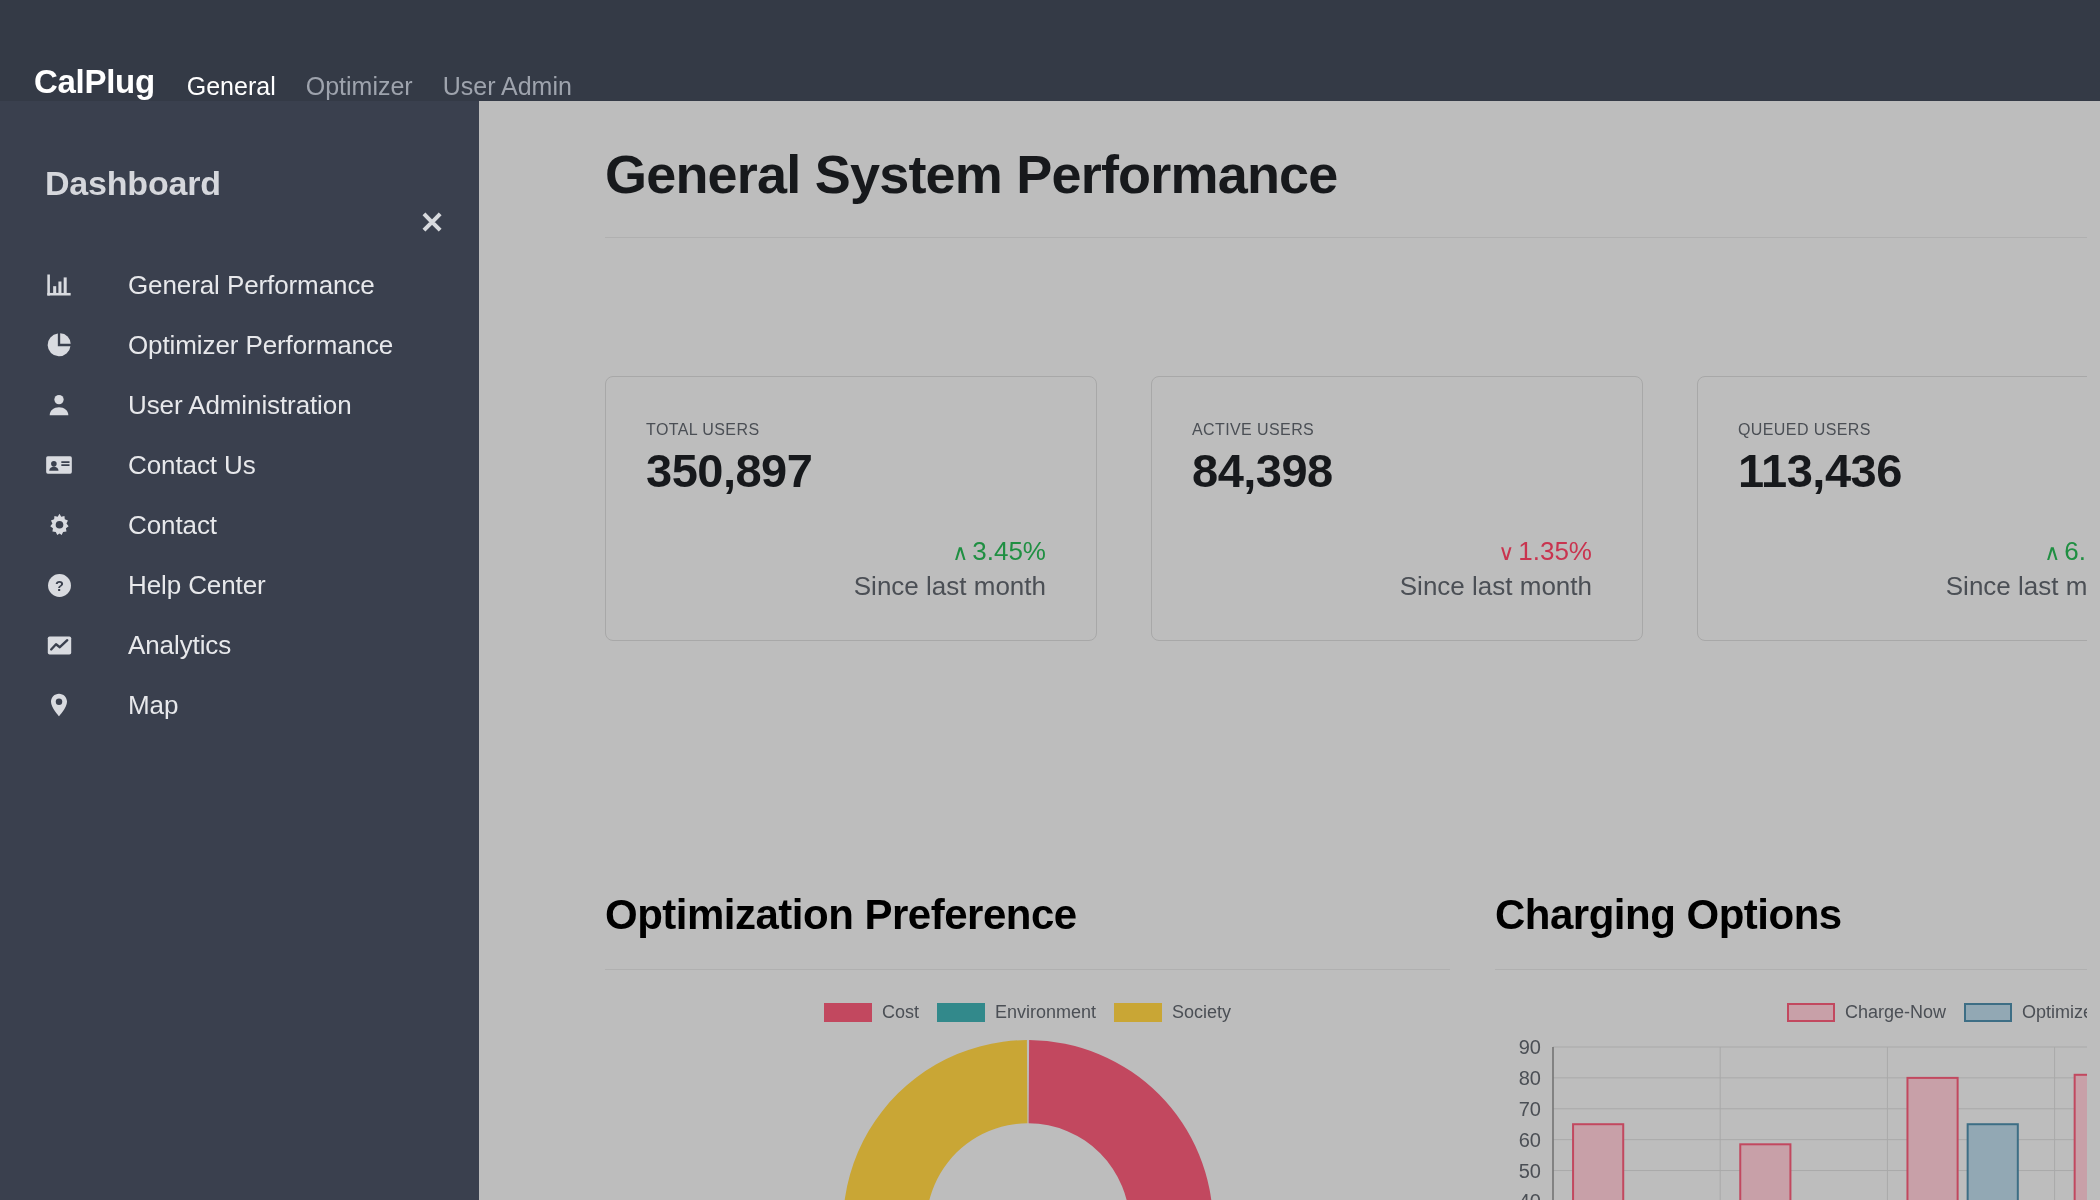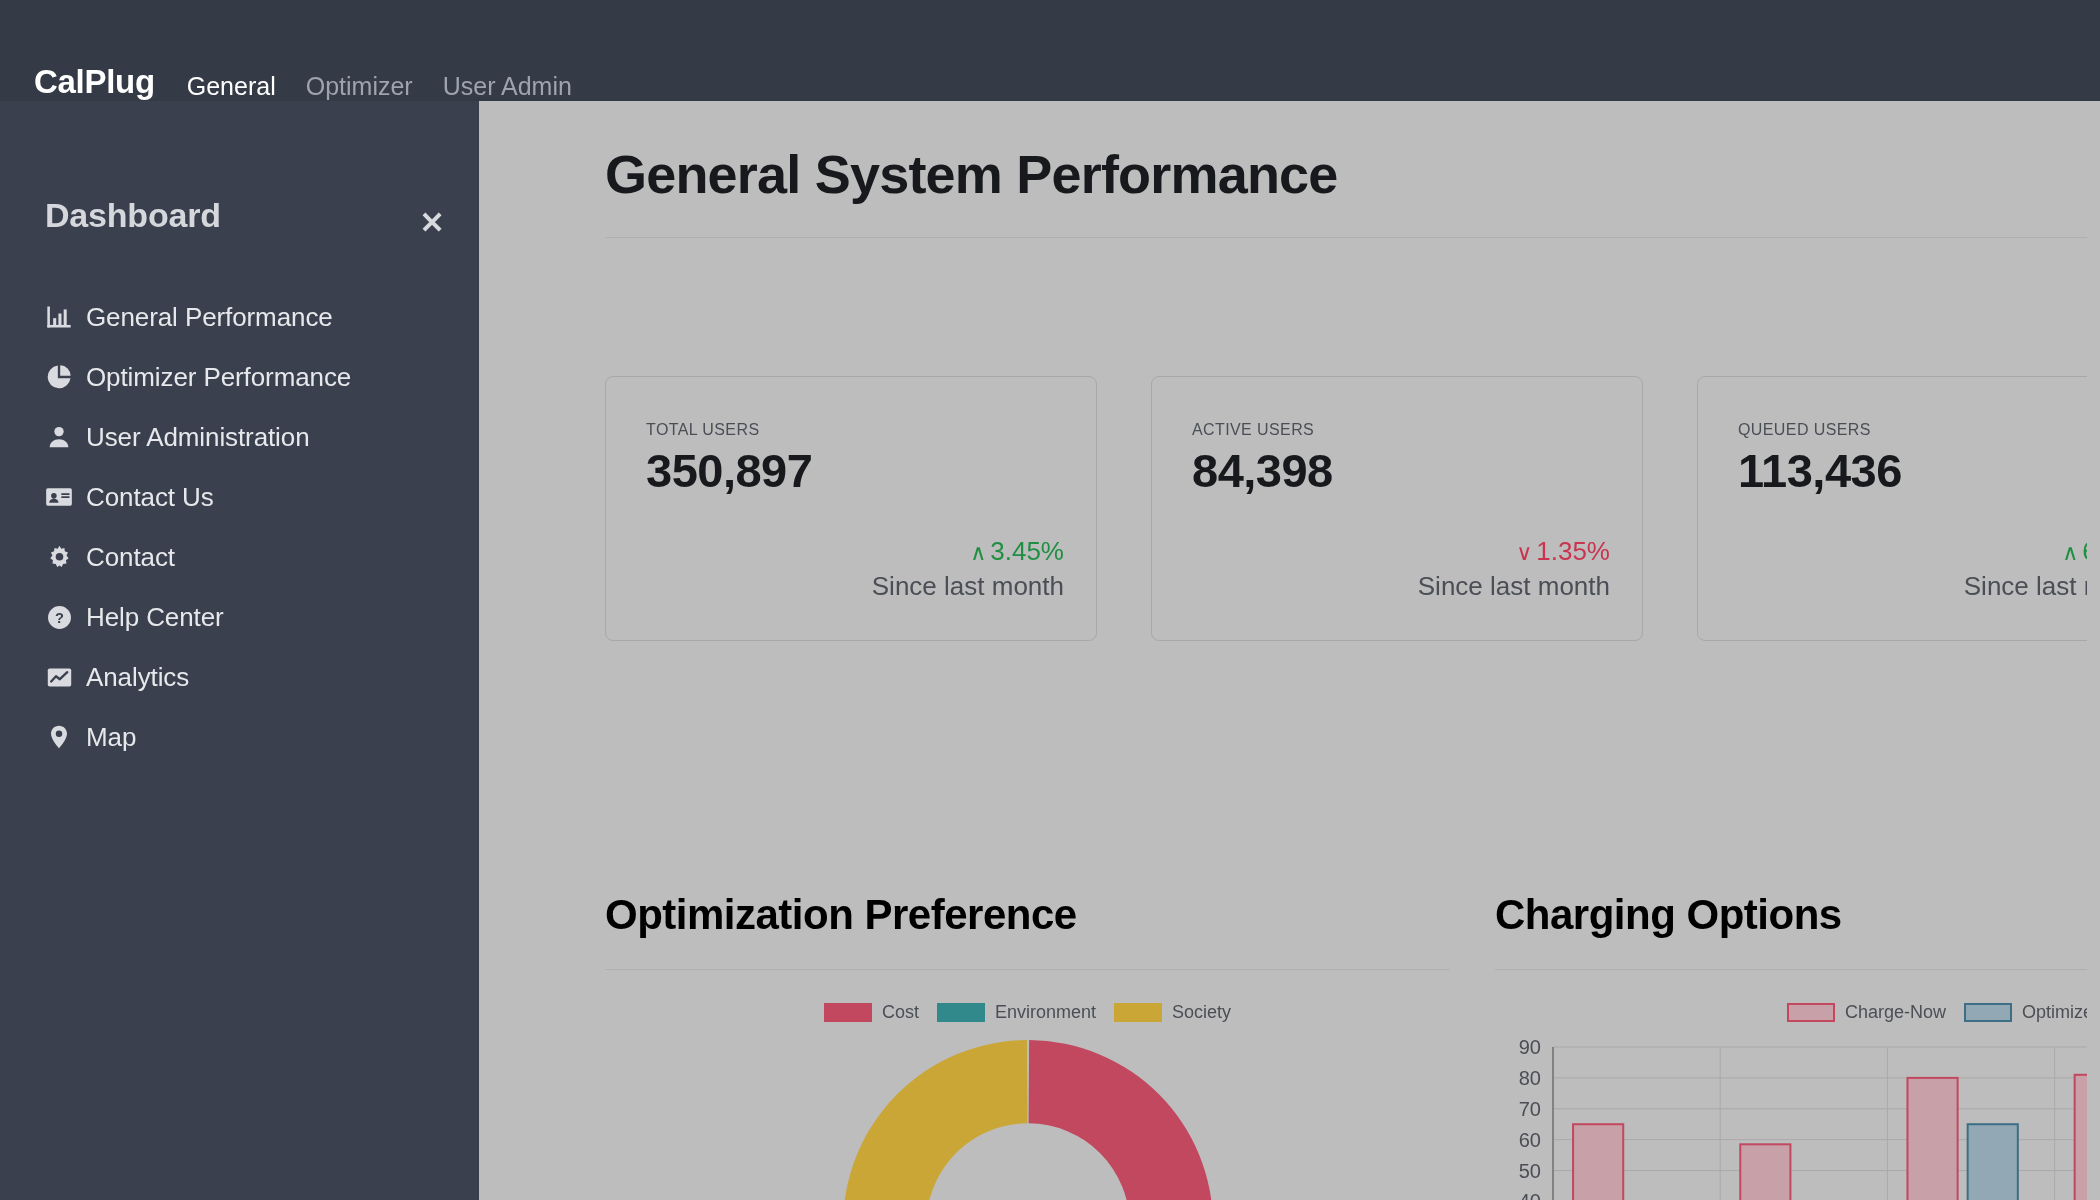--- a/index.html
+++ b/index.html
@@ -39,27 +39,28 @@
     padding: 0;
   }
   .sidebar-close {
     position: absolute; top: 122px; left: 432px;
     color: #d8dade; font-size: 30px; font-weight: bold;
     line-height: 1; cursor: pointer;
     transform: translate(-50%, -50%);
   }
   .sidebar-title {
     color: #d5d7dc; font-size: 34px; font-weight: bold;
-    margin: 95px 0 0 45px; letter-spacing: -0.2px;
+    margin: 63px 0 0 45px; letter-spacing: -0.2px;
   }
   .sidebar-nav { margin-top: 52px; }
   .side-item {
     display: flex; align-items: center;
     height: 60px; padding-left: 44px;
     cursor: pointer;
+    gap: 42px;
   }
   .side-icon {
     width: 30px; height: 30px;
     display: flex; align-items: center; justify-content: center;
     margin-right: 12px; flex: 0 0 30px;
   }
   .side-icon svg { display: block; }
   .side-label {
     color: #e7e8eb; font-size: 26px; white-space: nowrap;
     letter-spacing: -0.1px;
@@ -96,21 +97,21 @@
   }
   .stat-card + .stat-card { margin-left: 54px; }
   .stat-label {
     color: #4b4f55; font-size: 16px; letter-spacing: 0.4px;
   }
   .stat-value {
     color: #17191c; font-size: 47px; font-weight: bold;
     margin-top: 4px; letter-spacing: -0.5px;
   }
   .stat-delta-wrap {
-    position: absolute; bottom: 38px; right: 32px; text-align: right;
+    position: absolute; bottom: 38px; right: 50px; text-align: right;
   }
   .stat-delta {
     font-size: 26px; white-space: nowrap;
   }
   .stat-delta .caret { font-size: 22px; margin-right: 4px; }
   .stat-delta.up { color: #1f8f42; }
   .stat-delta.down { color: #c9344f; }
   .stat-since {
     color: #4b4f55; font-size: 26px; margin-top: 4px; white-space: nowrap;
   }

